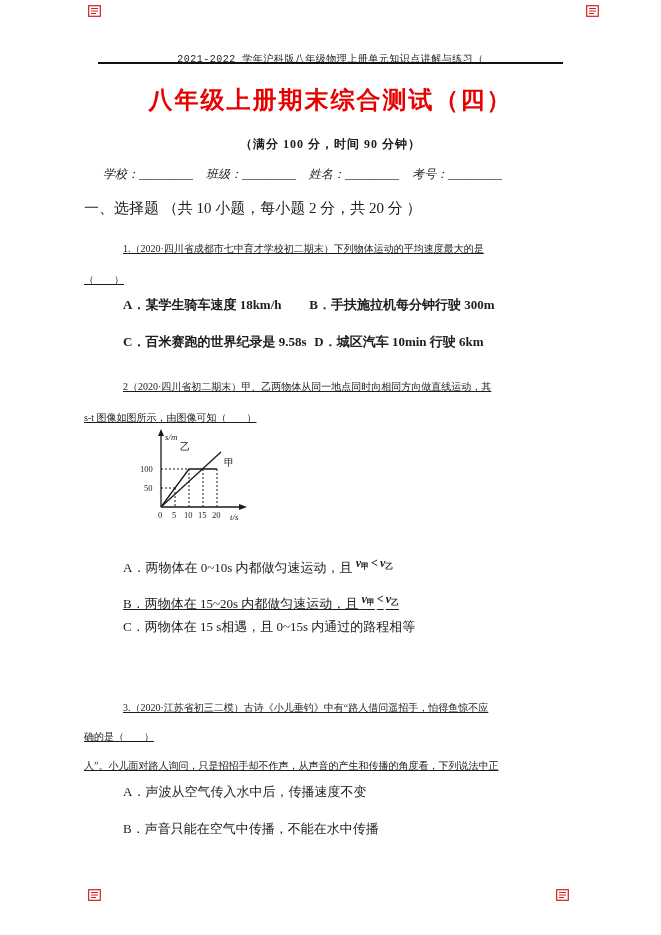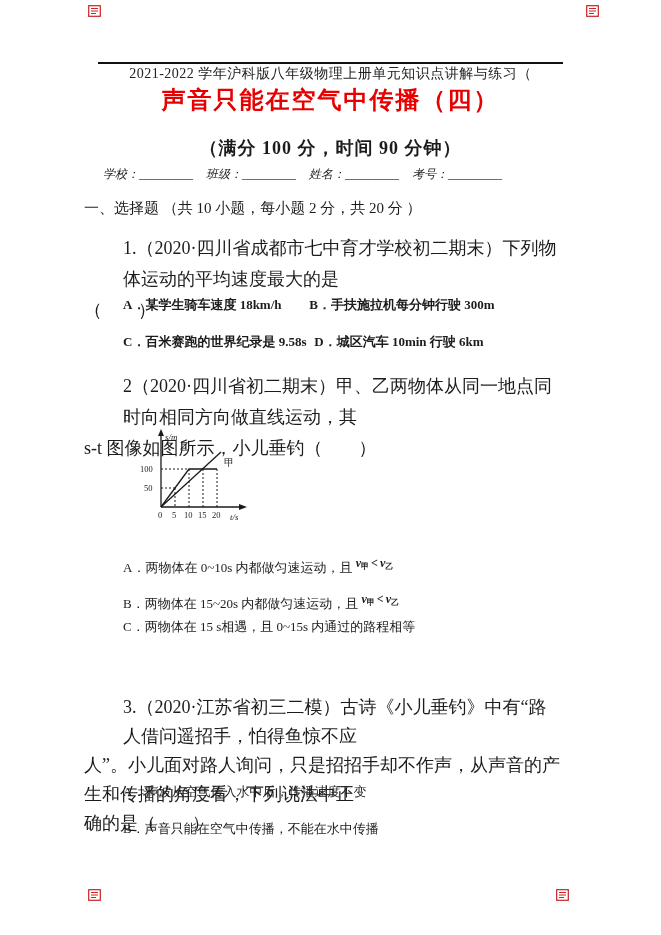--- a/index.html
+++ b/index.html
@@ -1,38 +1,38 @@
 <!DOCTYPE html>
 <html><head>
 <meta charset="utf-8">
 <style>
   html,body{margin:0;padding:0;background:#ffffff;}
   .page{position:relative;width:661px;height:935px;background:#ffffff;overflow:hidden;
         font-family:"Liberation Serif","DejaVu Serif",serif;color:#1c1c1c;}
   .abs{position:absolute;}
   .center{left:0;width:661px;text-align:center;}
-  .doc-header{top:65px;font-size:14px;color:#222;letter-spacing:.5px;}
+  .doc-header{top:52px;font-size:10px;color:#222;letter-spacing:.5px;font-family:Liberation Mono, monospace;}
   .header-rule{top:62px;left:98px;width:465px;height:2px;background:#111;}
   .doc-title{top:84px;font-size:24px;font-weight:bold;color:#e80000;letter-spacing:2px;
              font-family:"Liberation Sans","DejaVu Sans",sans-serif;}
-  .doc-subtitle{top:136px;font-size:18px;font-weight:bold;letter-spacing:1px;}
+  .doc-subtitle{top:136px;font-size:12px;font-weight:bold;letter-spacing:1px;}
   .info-line{top:166px;left:103px;width:470px;font-size:12px;font-style:italic;white-space:nowrap;}
   .info-line .fld{margin-right:10px;}
   .info-line .blank{letter-spacing:0;}
   .section-heading{top:199px;left:84px;font-size:15px;font-weight:normal;}
-  .qtext{left:84px;width:478px;font-size:18px;line-height:31px;}
+  .qtext{left:84px;width:478px;font-size:10px;line-height:31px;text-decoration:underline;}
   .qtext .ind{padding-left:39px;}
   .q3text{line-height:29px;}
   .optrow{left:123px;width:440px;font-size:13px;white-space:nowrap;font-weight:bold;}
   .optrow .col1a{display:inline-block;width:183px;}
   .optrow .col1c{display:inline-block;width:188px;}
   .opt{left:123px;width:440px;font-size:13px;white-space:nowrap;}
   .q1r1{top:296px;} .q1r2{top:333px;}
   .q2block{top:371px;}
-  .q2a{top:556px;} .q2b{top:592px;} .q2c{top:618px;} .q2d{top:666px;}
+  .q2a{top:556px;} .q2b{top:592px;text-decoration:underline;} .q2c{top:618px;} .q2d{top:666px;}
   .q1block{top:233px;}
   .q3block{top:693px;}
   .q3a{top:783px;} .q3b{top:820px;}
   .fml{font-style:italic;font-weight:bold;font-size:12px;vertical-align:5px;letter-spacing:0;}
   .fml sub{font-size:8px;font-style:normal;vertical-align:-2px;}
   .fml .fop{font-style:normal;padding:0 2px;}
   .chart{top:427px;left:138px;}
   .chart text{font-family:"Liberation Serif","DejaVu Serif",serif;fill:#1c1c1c;}
   .stamp{width:13px;height:12px;}
   .st-tl{top:5px;left:88px;} .st-tr{top:5px;left:586px;}
@@ -56,21 +56,21 @@
       <path d="M3,3.5h7M3,6h7M3,8.5h5" stroke="#cc2222" stroke-width="1.1" fill="none"></path>
     </svg>
   <svg class="abs stamp st-br" viewBox="0 0 13 12">
       <rect x="0.7" y="0.7" width="11.6" height="10.6" fill="none" stroke="#cc2222" stroke-width="1.2"></rect>
       <path d="M3,3.5h7M3,6h7M3,8.5h5" stroke="#cc2222" stroke-width="1.1" fill="none"></path>
     </svg>
 
   <div class="abs center doc-header">2021-2022 学年沪科版八年级物理上册单元知识点讲解与练习（</div>
   <div class="abs header-rule"></div>
 
-  <div class="abs center doc-title">声音只能在空气中传播（四）</div>
+  <div class="abs center doc-title">八年级上册期末综合测试（四）</div>
   <div class="abs center doc-subtitle">（满分 100 分，时间 90 分钟）</div>
 
   <div class="abs info-line">
     <span class="fld"><span>学校：</span><span class="blank">_________</span></span>
     <span class="fld"><span>班级：</span><span class="blank">_________</span></span>
     <span class="fld"><span>姓名：</span><span class="blank">_________</span></span>
     <span class="fld"><span>考号：</span><span class="blank">_________</span></span>
   </div>
 
   <div class="abs section-heading">一、选择题 （共 10 小题，每小题 2 分，共 20 分 ）</div>
@@ -83,21 +83,21 @@
     <span class="col1a">A．某学生骑车速度 18km/h</span>
     <span>B．手扶施拉机每分钟行驶 300m</span>
   </div>
   <div class="abs optrow q1r2">
     <span class="col1c">C．百米赛跑的世界纪录是 9.58s</span>
     <span>D．城区汽车 10min 行驶 6km</span>
   </div>
 
   <div class="abs qtext q2block">
     <div class="ind">2（2020·四川省初二期末）甲、乙两物体从同一地点同时向相同方向做直线运动，其</div>
-    <div>s-t 图像如图所示，小儿垂钓（　　）</div>
+    <div>s-t 图像如图所示，由图像可知（　　）</div>
   </div>
 
   <svg class="abs chart" width="150" height="100" viewBox="0 0 150 100">
 
     <line x1="23" y1="80" x2="105" y2="80" stroke="#1a1a1a" stroke-width="1.3"></line>
     <line x1="23" y1="80" x2="23" y2="6" stroke="#1a1a1a" stroke-width="1.3"></line>
     <polygon points="23,2 20,9 26,9" fill="#1a1a1a"></polygon>
     <polygon points="109,80 101,77 101,83" fill="#1a1a1a"></polygon>
 
     <path fill="none" stroke="#1a1a1a" stroke-width="1" stroke-dasharray="2,2" d="M23,61H37 M37,61V80 M23,42H51 M51,42V80 M65,42V80 M79,42V80"></path>
@@ -123,19 +123,19 @@
   <div class="abs opt q2a">
     <span>A．两物体在 0~10s 内都做匀速运动，且 </span><span class="fml"><span>v</span><sub>甲</sub><span class="fop">&lt;</span><span>v</span><sub>乙</sub></span>
   </div>
   <div class="abs opt q2b">
     <span>B．两物体在 15~20s 内都做匀速运动，且 </span><span class="fml"><span>v</span><sub>甲</sub><span class="fop">&lt;</span><span>v</span><sub>乙</sub></span>
   </div>
   <div class="abs opt q2c">C．两物体在 15  s相遇，且 0~15s 内通过的路程相等</div>
 
   <div class="abs qtext q3text q3block">
     <div class="ind">3.（2020·江苏省初三二模）古诗《小儿垂钓》中有“路人借问遥招手，怕得鱼惊不应</div>
+    <div>确的是（　　）</div>
     <div>人”。小儿面对路人询问，只是招招手却不作声，从声音的产生和传播的角度看，下列说法中正</div>
-    <div>确的是（　　）</div>
   </div>
   <div class="abs opt q3a">A．声波从空气传入水中后，传播速度不变</div>
   <div class="abs opt q3b">B．声音只能在空气中传播，不能在水中传播</div>
 
 </div>
 
 </body></html>

